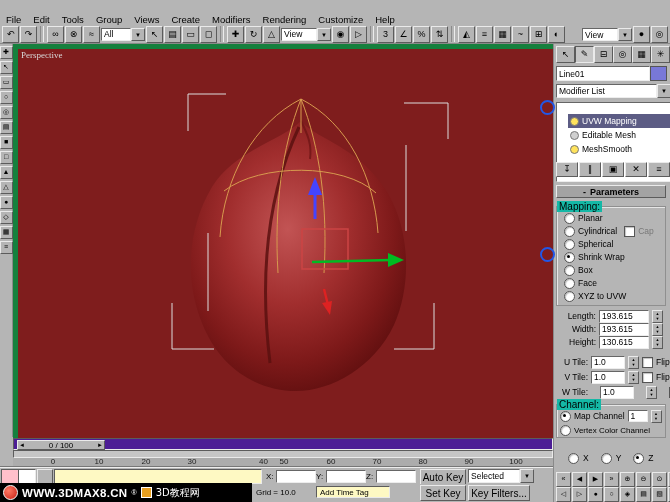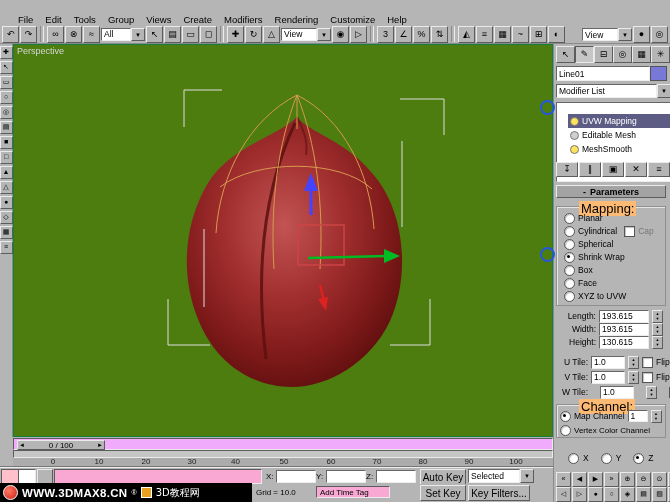--- a/index.html
+++ b/index.html
@@ -2,76 +2,76 @@
 <html><head>
 <meta charset="utf-8">
 <style>
   html,body{margin:0;padding:0;background:#333;}
   #app{position:relative;width:670px;height:502px;background:#b5b5b5;
        font-family:"Liberation Sans","DejaVu Sans",sans-serif;font-size:9px;color:#000;
        overflow:hidden;user-select:none;}
   .abs{position:absolute;}
   
   .out{border:1px solid;border-color:#eaeaea #5c5c5c #5c5c5c #eaeaea;background:#b5b5b5;}
-  .in{border:1px solid;border-color:#5c5c5c #eaeaea #eaeaea #5c5c5c;background:#f9a8d4;}
+  .in{border:1px solid;border-color:#5c5c5c #eaeaea #eaeaea #5c5c5c;background:#fef9c3;}
   .field{border:1px solid;border-color:#666 #ededed #ededed #666;background:#fff;font-size:8.5px;
          display:flex;align-items:center;padding:0 2px;white-space:nowrap;overflow:hidden;}
   
   .titlebar{left:0;top:0;width:670px;height:13px;background:linear-gradient(90deg,#0a246a,#4d7ec0);
             display:flex;align-items:center;color:#fff;font-size:9px;font-weight:bold;}
   .appicon{width:9px;height:9px;margin:0 3px 0 2px;background:linear-gradient(135deg,#2fb4c8,#0b5b9e);border:1px solid #cfe;}
   .winbtns{position:absolute;right:2px;top:1px;display:flex;gap:1px;}
   .wbtn{width:13px;height:11px;font-size:8px;line-height:9px;text-align:center;color:#000;font-weight:bold;}
   
   .menubar{left:0;top:13px;width:658px;height:12px;display:flex;align-items:center;font-size:9.5px;
-           border-bottom:1px solid #8a8a8a;background:#b5b5b5;padding-left:12px;}
+           border-bottom:1px solid #8a8a8a;background:#b5b5b5;}
   .menu-item{padding:0 6px;}
   
   .toolbar{left:0;top:25px;width:670px;height:19px;display:flex;align-items:center;gap:1px;
            padding-left:2px;background:#b5b5b5;border-bottom:1px solid #8a8a8a;box-sizing:border-box;}
   .tbi{width:15px;height:15px;font-size:9px;line-height:14px;text-align:center;flex:none;}
   .sep{width:2px;height:16px;border-left:1px solid #8a8a8a;border-right:1px solid #ececec;margin:0 2px;flex:none;}
   .dd{display:flex;height:13px;flex:none;}
   .ddfield{background:#fff;border:1px solid;border-color:#666 #ededed #ededed #666;font-size:8.5px;
            display:flex;align-items:center;padding:0 2px;}
   .ddbtn{width:12px;text-align:center;}
   .ddbtn::after{content:"▼";font-size:6px;line-height:11px;}
   .tb-right{position:absolute;right:2px;top:1px;display:flex;gap:1px;align-items:center;}
   
   .leftbar{left:0;top:44px;width:13px;height:393px;background:#b5b5b5;border-right:1px solid #8a8a8a;
            display:flex;flex-direction:column;align-items:center;padding-top:2px;gap:2px;box-sizing:border-box;}
   .lbi{width:11px;height:11px;font-size:7px;line-height:10px;text-align:center;flex:none;}
   
-  .viewport{left:13px;top:44px;width:538px;height:391px;background:#4d7c0f;border:1px solid #15803d;}
+  .viewport{left:13px;top:44px;width:538px;height:391px;background:#7f1d1d;border:5px solid #15803d;font-family:Liberation Serif, serif;}
   .vplabel{position:absolute;left:3px;top:1px;color:#d8d8d8;font-size:9px;z-index:5;}
   
   .panel{left:553px;top:44px;width:117px;height:426px;background:#b5b5b5;border-left:1px solid #8a8a8a;box-sizing:border-box;}
   .tab{width:17px;height:15px;font-size:9px;line-height:14px;text-align:center;flex:none;}
   .tab.active{border-color:#5c5c5c #eaeaea #eaeaea #5c5c5c;background:#c6c6c6;}
   .stack-item{height:14px;display:flex;align-items:center;gap:3px;padding-left:2px;font-size:8.5px;white-space:nowrap;overflow:hidden;}
   .stack-item.selected{background:#5c5c84;color:#fff;}
   .bulb{width:7px;height:7px;border-radius:50%;background:#ffe35c;border:1px solid #777;flex:none;}
   .rollout{background:#a3a3a3;font-weight:bold;font-size:9px;display:flex;align-items:center;justify-content:center;gap:4px;}
   .group{border:1px solid #8f8f8f;box-shadow:inset 1px 1px 0 #e6e6e6;}
-  .gtitle{position:absolute;top:-6px;left:22px;background:#fdba74;padding:0 2px;font-size:13px;}
+  .gtitle{position:absolute;top:-6px;left:0;background:#14b8a6;padding:0 2px;font-size:10px;}
   .radio{display:inline-block;width:9px;height:9px;border-radius:50%;background:#fff;border:1px solid #555;
          box-shadow:inset 1px 1px 1px rgba(0,0,0,.25);position:relative;flex:none;}
   .radio.checked::after{content:"";position:absolute;left:2px;top:2px;width:3px;height:3px;border-radius:50%;background:#000;}
   .checkbox{display:inline-block;width:9px;height:9px;background:#fff;border:1px solid #555;
             box-shadow:inset 1px 1px 1px rgba(0,0,0,.25);flex:none;}
   .row{display:flex;align-items:center;gap:3px;position:absolute;height:12px;font-size:8.5px;white-space:nowrap;}
   .spin{display:inline-flex;flex-direction:column;width:9px;height:11px;border:1px solid;flex:none;
         border-color:#eaeaea #5c5c5c #5c5c5c #eaeaea;background:#b5b5b5;align-items:center;justify-content:center;}
   .spin::before{content:"▲";font-size:4px;line-height:5px;}
   .spin::after{content:"▼";font-size:4px;line-height:5px;}
   .dim-label{width:40px;text-align:right;flex:none;}
   .disabled{color:#787878;}
   
   .timebar{left:13px;top:438px;width:540px;height:12px;background:#b5b5b5;box-sizing:border-box;}
-  .timetrack{position:absolute;left:0;top:0;width:538px;height:10px;border:1px solid;border-color:#5c5c5c #eaeaea #eaeaea #5c5c5c;background:#f0abfc;}
+  .timetrack{position:absolute;left:0;top:0;width:538px;height:10px;border:1px solid;border-color:#5c5c5c #eaeaea #eaeaea #5c5c5c;background:#4c1d95;}
   .timehandle{position:absolute;left:3px;top:1px;width:88px;height:10px;display:flex;align-items:center;justify-content:space-between;
               font-size:8px;padding:0 1px;box-sizing:border-box;}
   .ruler{left:13px;top:450px;width:540px;height:17px;background:#acacac;}
   .rulerstrip{position:absolute;left:0;top:0;width:538px;height:6px;border:1px solid;border-color:#5c5c5c #eaeaea #eaeaea #5c5c5c;background:#c6c6c6;}
   .tick{position:absolute;top:7px;width:24px;text-align:center;font-size:8px;color:#222;}
   
   .statusA{left:0;top:467px;width:553px;height:17px;background:#b5b5b5;border-top:1px solid #ededed;box-shadow:0 -1px 0 #777;}
   .statusB{left:0;top:484px;width:553px;height:18px;background:#b5b5b5;}
   .sbtn{position:absolute;font-size:10px;display:flex;align-items:center;justify-content:center;}
   .slabel{position:absolute;font-size:8px;}
@@ -393,21 +393,21 @@
       </div>
     </div>
   </div>
 
   <div class="abs ruler">
     <div class="rulerstrip"></div>
     <span class="tick" style="left:28px;">0</span>
     <span class="tick" style="left:74px;">10</span>
     <span class="tick" style="left:121px;">20</span>
     <span class="tick" style="left:167px;">30</span>
-    <span class="tick" style="left:203px;text-align:right;">40</span>
+    <span class="tick" style="left:231px;text-align:right;">40</span>
     <span class="tick" style="left:259px;">50</span>
     <span class="tick" style="left:306px;">60</span>
     <span class="tick" style="left:352px;">70</span>
     <span class="tick" style="left:398px;">80</span>
     <span class="tick" style="left:444px;">90</span>
     <span class="tick" style="left:491px;">100</span>
   </div>
   <div class="abs filler"></div>
 
   <div class="abs statusA">

